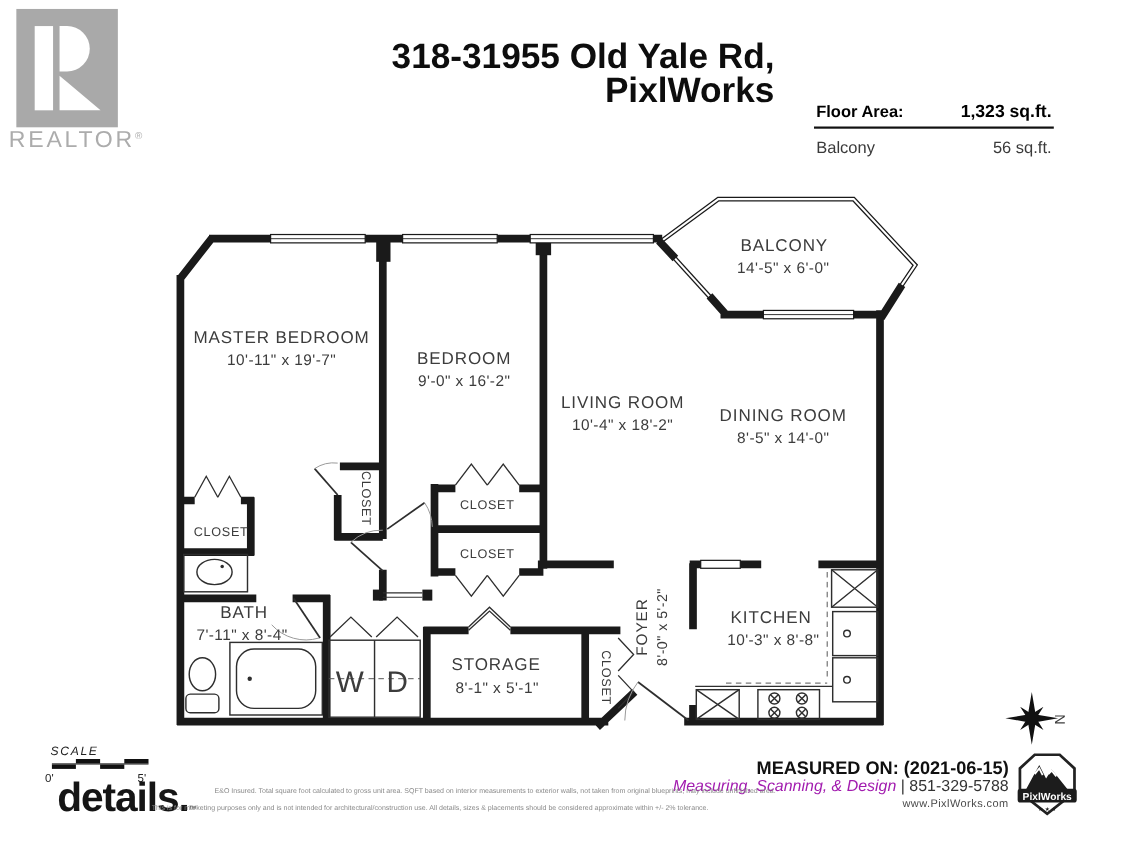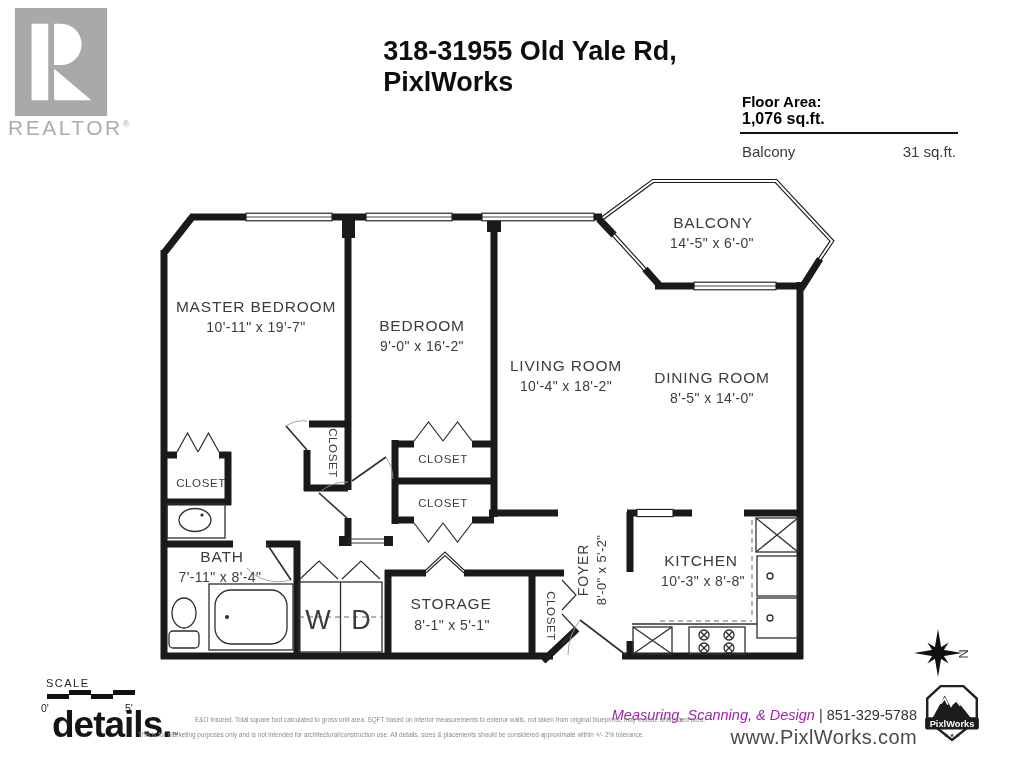--- a/index.html
+++ b/index.html
@@ -7,26 +7,26 @@
         font-family:"Liberation Sans",sans-serif;}
   .abs{position:absolute;}
 
   
   .realtor-word{position:absolute;left:8px;top:116px;font-size:21px;letter-spacing:2.5px;
     color:#acacac;font-weight:400;text-align:center;}
   .realtor-word .reg{font-size:9px;vertical-align:super;letter-spacing:0;}
 
   
   .title{position:absolute;left:530px;top:36px;transform:translateX(-50%);
-    text-align:left;font-size:27px;font-weight:bold;color:#0d0d0d;line-height:31px;white-space:nowrap;}
+    text-align:right;font-size:32px;font-weight:bold;color:#0d0d0d;line-height:31px;white-space:nowrap;}
 
   
   .info{position:absolute;left:740px;top:88px;width:218px;font-size:15px;color:#222;}
   .info .row{display:flex;justify-content:space-between;align-items:baseline;padding:5px 2px 4px 2px;}
-  .info .row.first{font-weight:bold;border-bottom:2px solid #111;color:#000;flex-direction:column;}
+  .info .row.first{font-weight:bold;border-bottom:2px solid #111;color:#000;}
   .info .row.first .val{font-size:16px;}
   .info .row:not(.first){color:#3a3a3a;padding-top:9px;}
 
   
   svg.plan{position:absolute;left:0;top:0;}
   .wall{stroke:#1a1a1a;stroke-width:7;fill:none;}
   .thin{stroke:#2e2e2e;stroke-width:1.3;fill:none;}
   .chev{stroke:#2e2e2e;stroke-width:1.2;fill:none;}
   .arc{stroke:#999;stroke-width:.9;fill:none;}
   .leaf{stroke:#2e2e2e;stroke-width:1.6;fill:none;}
@@ -36,33 +36,33 @@
   .rail1{stroke:#1a1a1a;stroke-width:4.2;fill:none;}
   .rail2{stroke:#fff;stroke-width:1.9;fill:none;}
   svg.plan text{font-family:"Liberation Sans",sans-serif;fill:#3c3c3c;text-anchor:middle;}
   .rname{font-size:15.5px;letter-spacing:.8px;}
   .rdim{font-size:14px;letter-spacing:.4px;}
   .closet-t{font-size:11.5px;letter-spacing:.6px;}
   .wd{font-size:27px;fill:#2e2e2e;}
   .north{font-size:13px;fill:#222;}
 
   
-  .scale-label{position:absolute;left:46px;top:677px;font-size:11px;letter-spacing:1.5px;color:#222;}
+  .scale-label{position:absolute;left:46px;top:677px;font-size:11px;letter-spacing:1.5px;color:#222;font-style:italic;}
   .scale-bar{position:absolute;left:47px;top:690px;}
   .scale-0{position:absolute;left:41px;top:702px;font-size:10.5px;color:#222;}
   .scale-5{position:absolute;left:125px;top:702px;font-size:10.5px;color:#222;}
   .cotala{position:absolute;left:52px;top:704px;font-size:37px;font-weight:800;
     letter-spacing:-1px;color:#151515;}
   .cotala .tm{font-size:7px;font-weight:400;vertical-align:baseline;}
   .watermark{position:absolute;left:303px;top:692px;font-size:25px;letter-spacing:1px;
     color:#eaeaea;white-space:nowrap;}
   .measured{position:absolute;right:107px;top:690px;font-size:16.5px;font-weight:bold;color:#101010;}
   .services{position:absolute;right:107px;top:707px;font-size:14.5px;color:#333;white-space:nowrap;}
   .services .svc{font-style:italic;color:#a21caf;}
-  .website{position:absolute;right:107px;top:726px;font-size:20px;color:#4a4a4a;letter-spacing:.4px;}
+  .website{position:absolute;right:107px;top:726px;font-size:10px;color:#4a4a4a;letter-spacing:.4px;}
   .disc1{position:absolute;left:195px;top:716px;font-size:6.4px;color:#8a8a8a;white-space:nowrap;}
   .disc2{position:absolute;left:138px;top:731px;font-size:6.4px;color:#8a8a8a;white-space:nowrap;}
   .badge{position:absolute;left:921px;top:683px;}
 </style>
 </head>
 <body>
 
 <div class="page">
 
   <div class="abs" style="left:14px;top:8px;">
@@ -78,25 +78,25 @@
   </div>
 
   <div class="title">
     <div>318-31955 Old Yale Rd,</div>
     <div>PixlWorks</div>
   </div>
 
   <div class="info">
     <div class="row first">
       <span>Floor Area:</span>
-      <span class="val">1,076 sq.ft.</span>
+      <span class="val">1,323 sq.ft.</span>
     </div>
     <div class="row">
       <span>Balcony</span>
-      <span class="val">31 sq.ft.</span>
+      <span class="val">56 sq.ft.</span>
     </div>
   </div>
 
   <svg class="plan" width="1024" height="768" viewBox="0 0 1024 768">
 
     <g>
       <path class="rail1" d="M600,220 L653,181 L776,181 L832,241 L801,287"></path>
       <path class="rail2" d="M600,220 L653,181 L776,181 L832,241 L801,287"></path>
       <path class="rail1" d="M600,220 L660,286"></path>
       <path class="rail2" d="M600,220 L660,286"></path>
@@ -274,20 +274,21 @@
     <rect x="0" y="5" width="22" height="4" fill="#111"></rect>
     <rect x="44" y="5" width="22" height="4" fill="#111"></rect>
   </svg>
   <div class="scale-0">0'</div>
   <div class="scale-5">5'</div>
 
   <div class="cotala">
     <span>details.</span><span class="tm">™</span>
   </div>
 
+  <div class="measured">MEASURED ON: (2021-06-15)</div>
   <div class="services">
     <span class="svc">Measuring, Scanning, &amp; Design</span><span> | </span><span>851-329-5788</span>
   </div>
   <div class="website">www.PixlWorks.com</div>
 
   <div class="disc1">E&amp;O Insured.  Total square foot calculated to gross unit area. SQFT based on interior measurements to exterior walls, not taken from original blueprints, may include unfinished area.</div>
   <div class="disc2">This is for marketing purposes only and is not intended for architectural/construction use.  All details, sizes &amp; placements should be considered approximate within +/- 2%  tolerance.</div>
 
   <svg class="badge" width="62" height="60" viewBox="0 0 60 58">
     <path d="M19,3 L41,3 L54,15 L54,36 L30,55 L6,36 L6,15 Z" fill="#fff" stroke="#222" stroke-width="2.4"></path>

